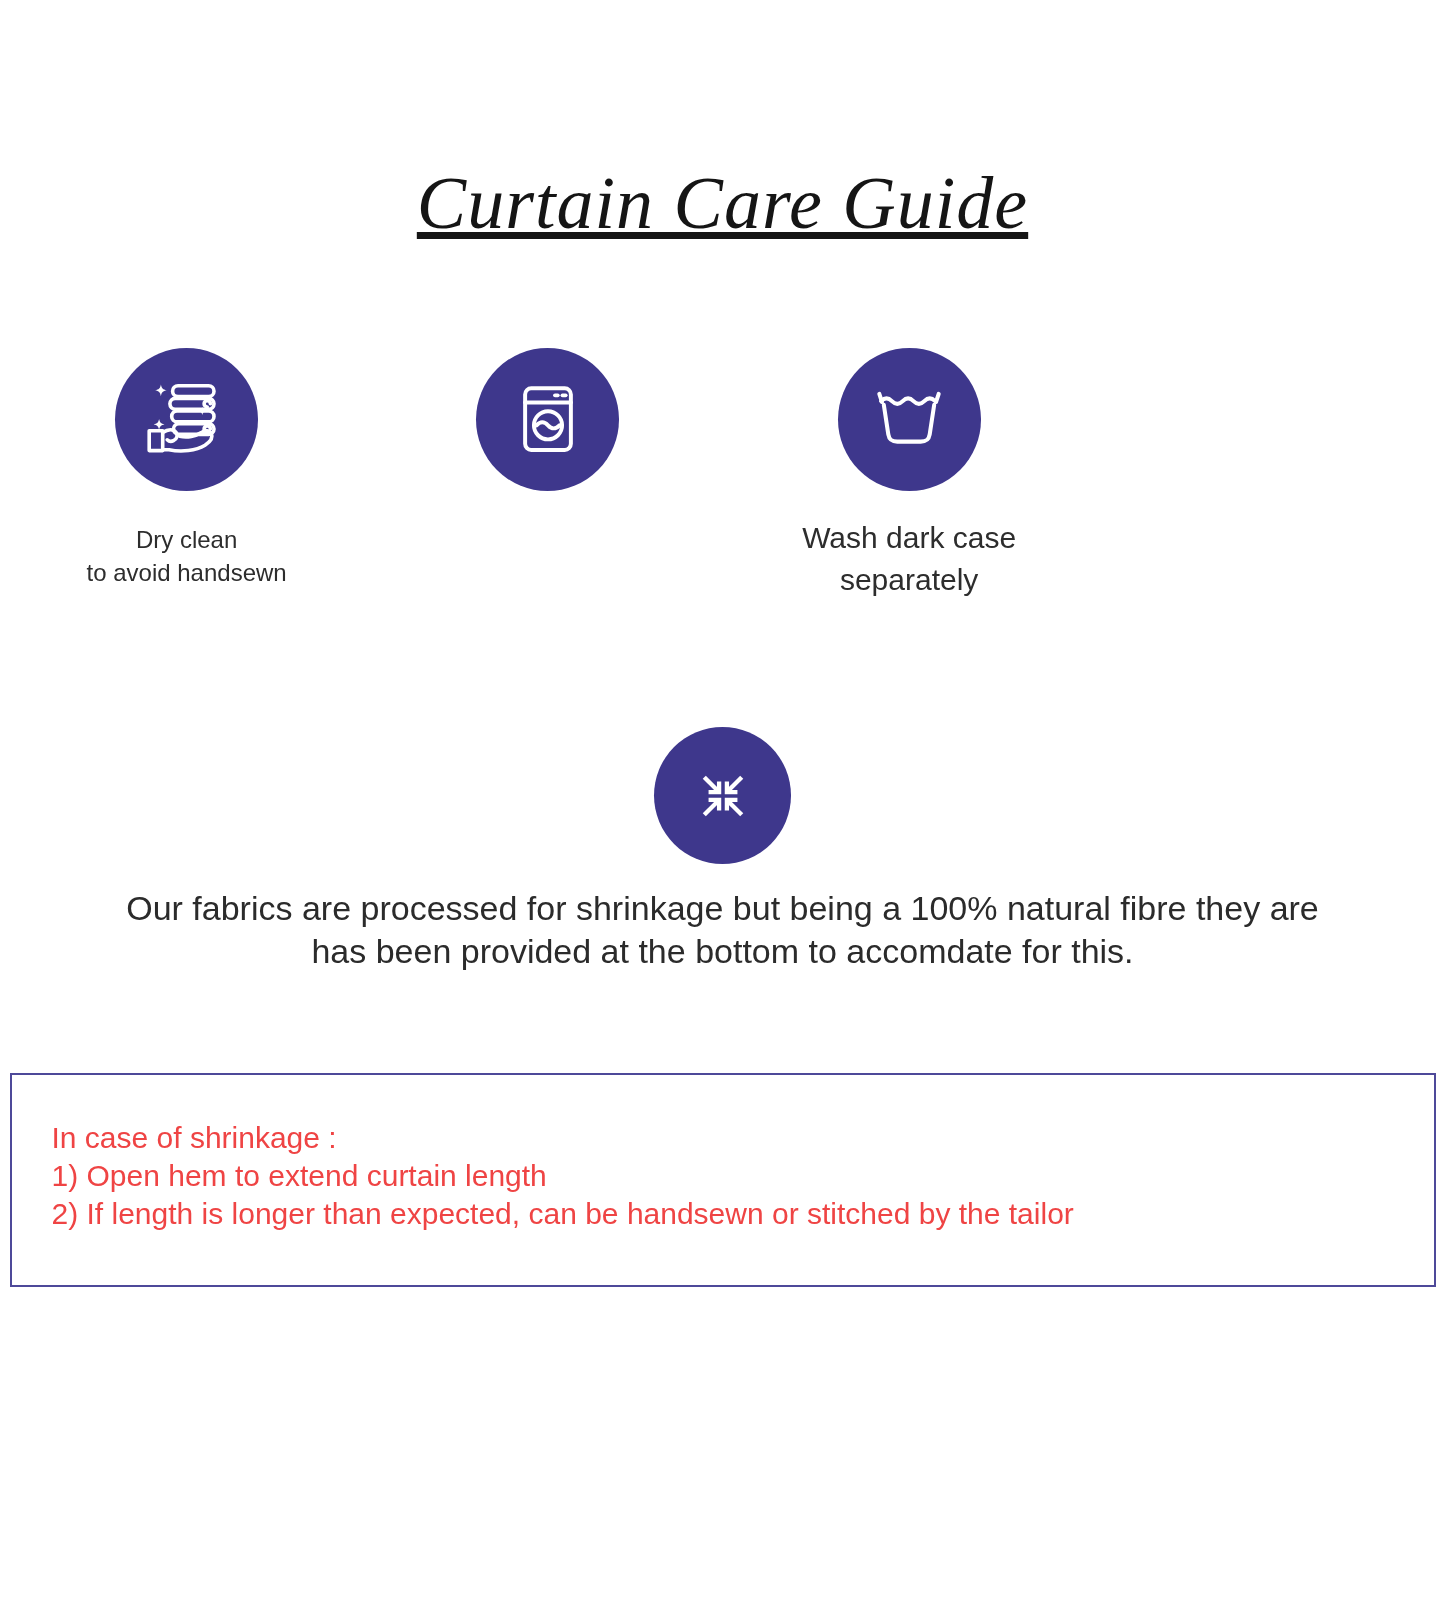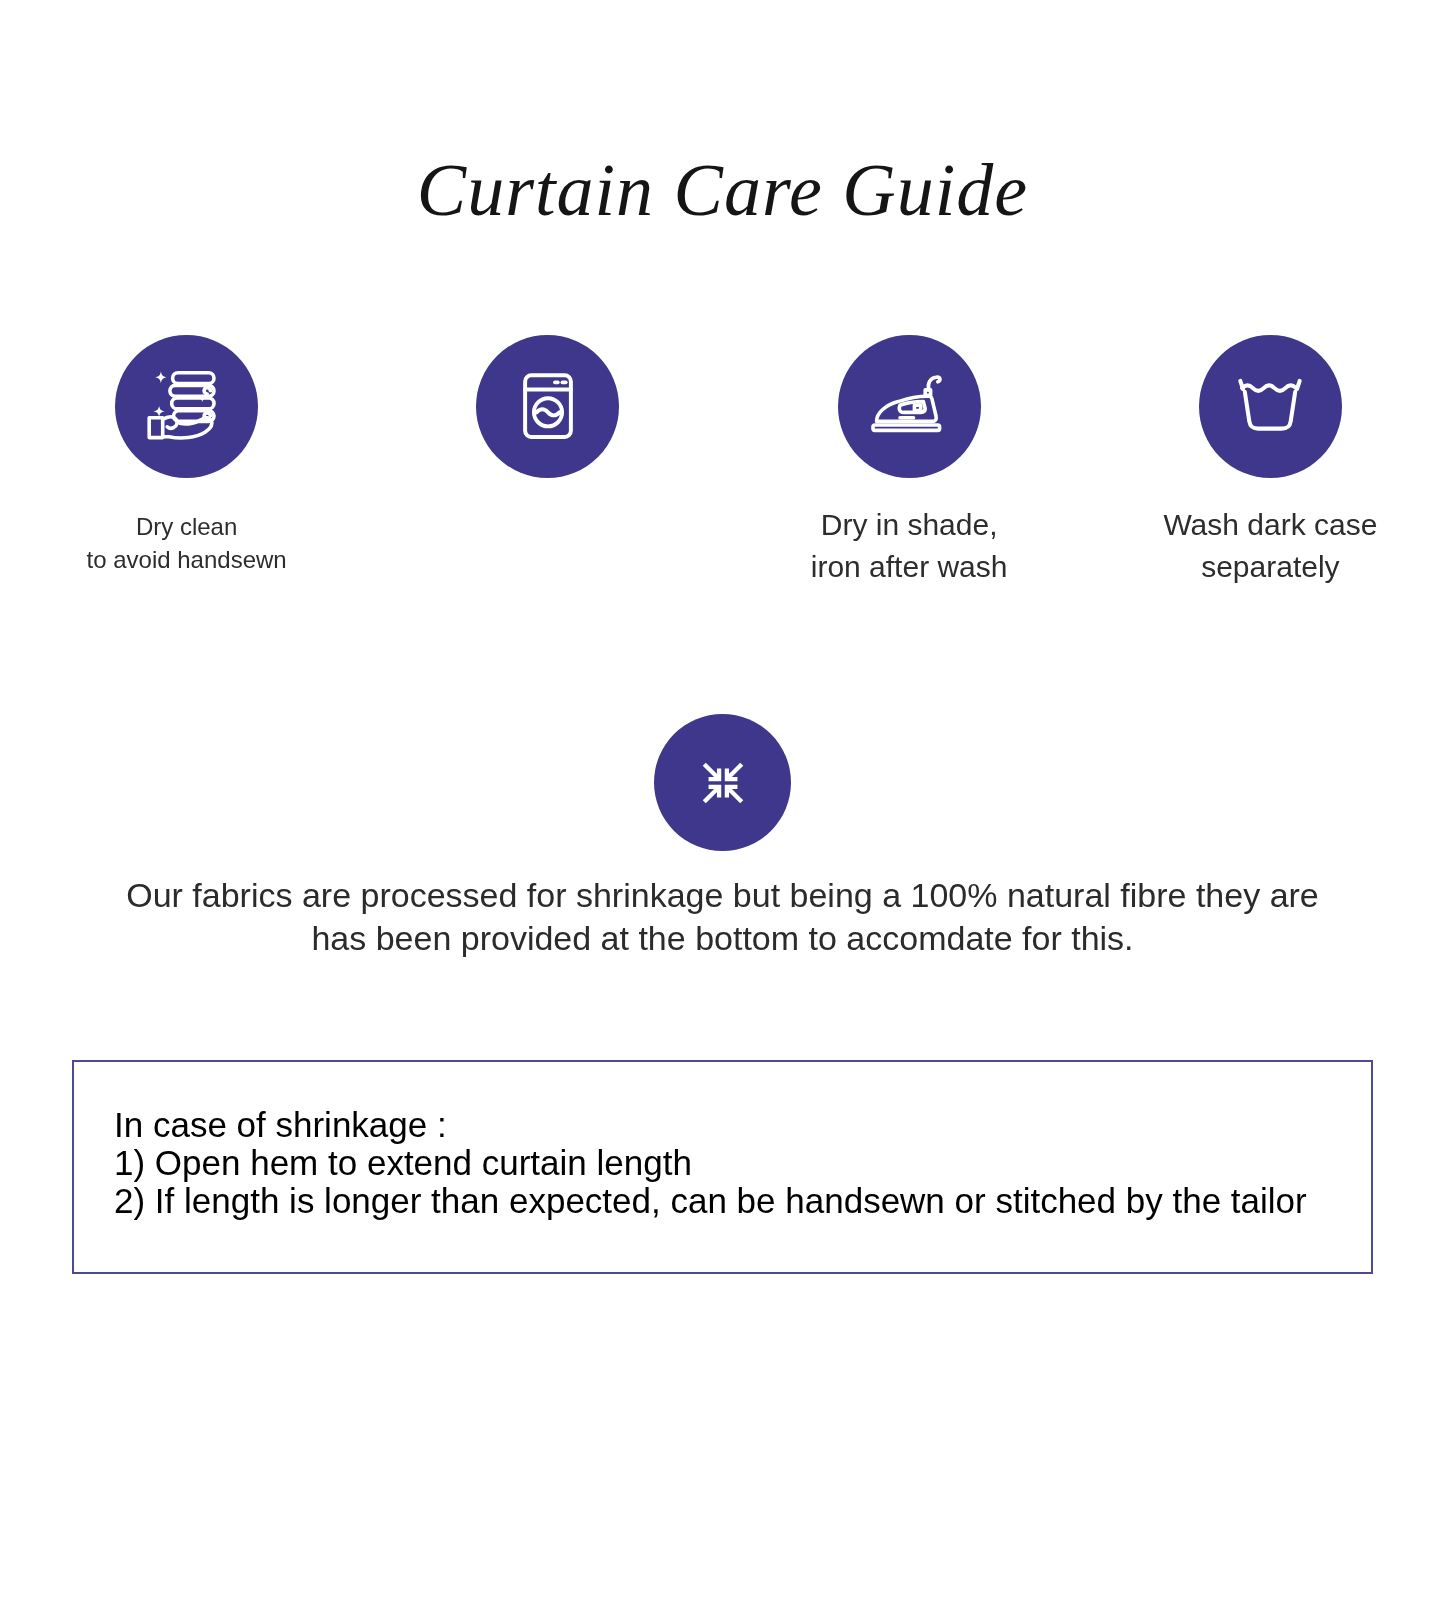--- a/index.html
+++ b/index.html
@@ -6,29 +6,30 @@
   html, body { margin: 0; padding: 0; }
   body {
     width: 1445px;
     min-height: 1606px;
     background: #ffffff;
     font-family: "Liberation Sans", sans-serif;
     color: #2d2d2d;
     overflow-x: hidden;
   }
   .page-title {
-    margin: 0;
+    margin: 13px;
     padding-top: 148px;
     text-align: center;
     font-family: "Liberation Serif", serif;
     font-style: italic;
     font-weight: 400;
     font-size: 74px;
     letter-spacing: 1px;
     color: #151515;
+    text-decoration: underline;
   }
   .icons-row {
     margin-top: 102px;
     display: grid;
     grid-template-columns: repeat(4, 1fr);
   }
   .care-item {
     display: flex;
     flex-direction: column;
     align-items: center;
@@ -67,26 +68,26 @@
     height: 137px;
   }
   .note {
     margin-top: 23px;
     text-align: center;
     font-size: 34px;
     line-height: 43px;
     color: #2b2b2b;
   }
   .shrink-box {
-    width: 1301px;
+    width: 1426px;
     margin: 100px auto 0;
     border: 2px solid #4e4999;
     padding: 44px 40px 52px 40px;
-    font-size: 35px;
-    color: #000000;
+    font-size: 30px;
+    color: #ef4444;
   }
   .shrink-box p { margin: 0; line-height: 38px; }
   .shrink-box p + p { }
   .bottom-spacer { height: 190px; }
 </style>
 </head>
 <body>
 
 <h1 class="page-title">Curtain Care Guide</h1>
 
@@ -121,37 +122,20 @@
         <rect x="24" y="14" width="52" height="70" rx="7"></rect>
         <line x1="24" y1="30" x2="76" y2="30"></line>
         <line x1="58" y1="22" x2="61" y2="22"></line>
         <line x1="66.5" y1="22" x2="70" y2="22"></line>
         <circle cx="50" cy="56" r="16"></circle>
         <path d="M37,56 q6.5,-7 13,0 q6.5,7 13,0"></path>
       </svg>
     </div>
   </div>
 
-  <div class="care-item">
-    <div class="icon-circle">
-      <svg width="90" height="90" viewBox="0 0 100 100" fill="none" stroke="#ffffff" stroke-width="4" stroke-linecap="round" stroke-linejoin="round">
-        <path d="M14,66 C14,56 24,48 38,44 C50,40 62,38 70,38 L72,38 C74,38 75,39 75.5,41 L80,60 C81,64 79,66 76,66 Z"></path>
-        <path d="M40,48 C48,45 58,44 66,44 L68,52 C68,55 66,56 63,56 L44,56 C40,56 38,53 40,48 Z"></path>
-        <rect x="56" y="48" width="7" height="6"></rect>
-        <line x1="40" y1="62" x2="55" y2="62"></line>
-        <rect x="10" y="70" width="74" height="6" rx="2"></rect>
-        <rect x="68" y="31" width="6" height="6"></rect>
-        <path d="M72,31 C70,23 74,18 80,17 C85,16 86,21 82,22"></path>
-      </svg>
-    </div>
-    <div class="caption">
-      <div>Dry in shade,</div>
-      <div>iron after wash</div>
-    </div>
-  </div>
 
   <div class="care-item">
     <div class="icon-circle">
       <svg width="90" height="90" viewBox="0 0 100 100" fill="none" stroke="#ffffff" stroke-width="4.5" stroke-linecap="round" stroke-linejoin="round">
         <path d="M20,30 L17,21"></path>
         <path d="M19,29 Q25,23 31,29 T43,29 T55,29 T67,29 T79,29"></path>
         <path d="M80,30 L83,21"></path>
         <path d="M22,33 L27,66 C28,72 31,74 37,74 L63,74 C69,74 72,72 73,66 L78,33"></path>
       </svg>
     </div>

